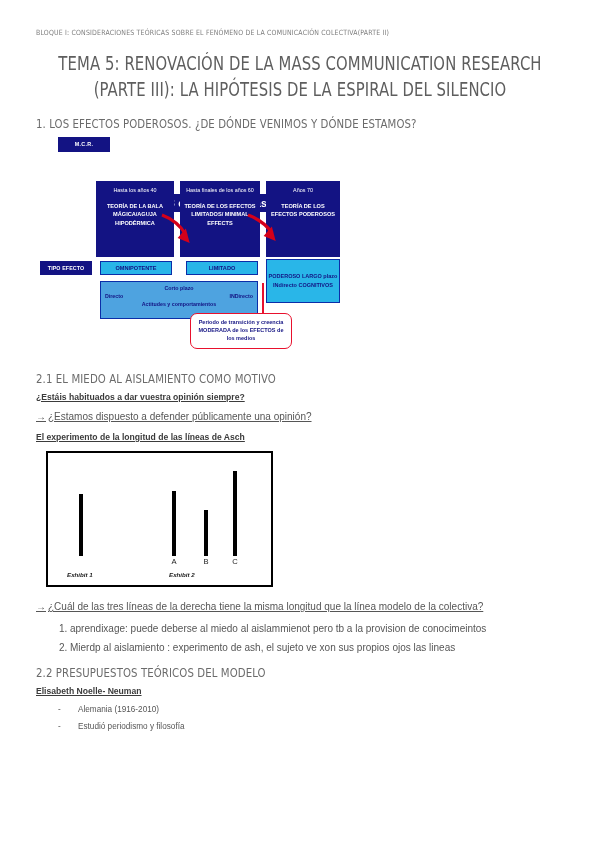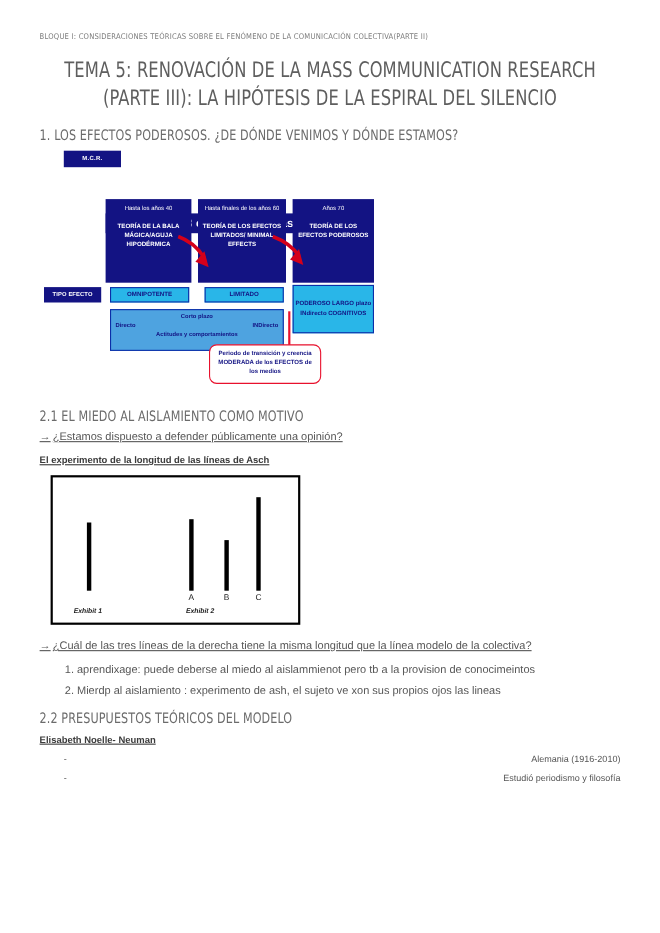--- a/index.html
+++ b/index.html
@@ -88,21 +88,20 @@
     margin: 6px 0 0 0;
     padding-left: 22px;
     font-size: 8.2px;
     color: #565656;
   }
   ul.dashlist li {
     margin-bottom: 7px;
     line-height: 1.25;
     position: relative;
     padding-left: 20px;
-    text-align: right;
   }
   ul.dashlist li::before {
     content: "-";
     position: absolute;
     left: 0;
     color: #565656;
   }
 
   
   .mcr-diagram {
@@ -282,20 +281,21 @@
     <svg class="arrow-svg" width="300" height="218">
       <path d="M122,78 Q138,84 146,98" stroke="#d4001a" stroke-width="3.2" fill="none"></path>
       <polygon points="143,92 152,104 139,104" fill="#d4001a" transform="rotate(22 146,99)"></polygon>
       <path d="M208,78 Q224,84 232,96" stroke="#d4001a" stroke-width="3.2" fill="none"></path>
       <polygon points="229,90 238,102 225,102" fill="#d4001a" transform="rotate(22 232,97)"></polygon>
     </svg>
   </div>
 
   <div class="h-section">2.1 EL MIEDO AL AISLAMIENTO COMO MOTIVO</div>
 
+  <div class="q-bold">¿Estáis habituados a dar vuestra opinión siempre?</div>
 
   <div class="para">
     <span class="arrow">→</span><span>¿Estamos dispuesto a defender públicamente una opinión?</span>
   </div>
 
 
   <div class="q-bold">El experimento de la longitud de las líneas de Asch</div>
 
   <div class="asch">
     <div class="bar" style="left:31px; top:41px; height:62px;"></div>

